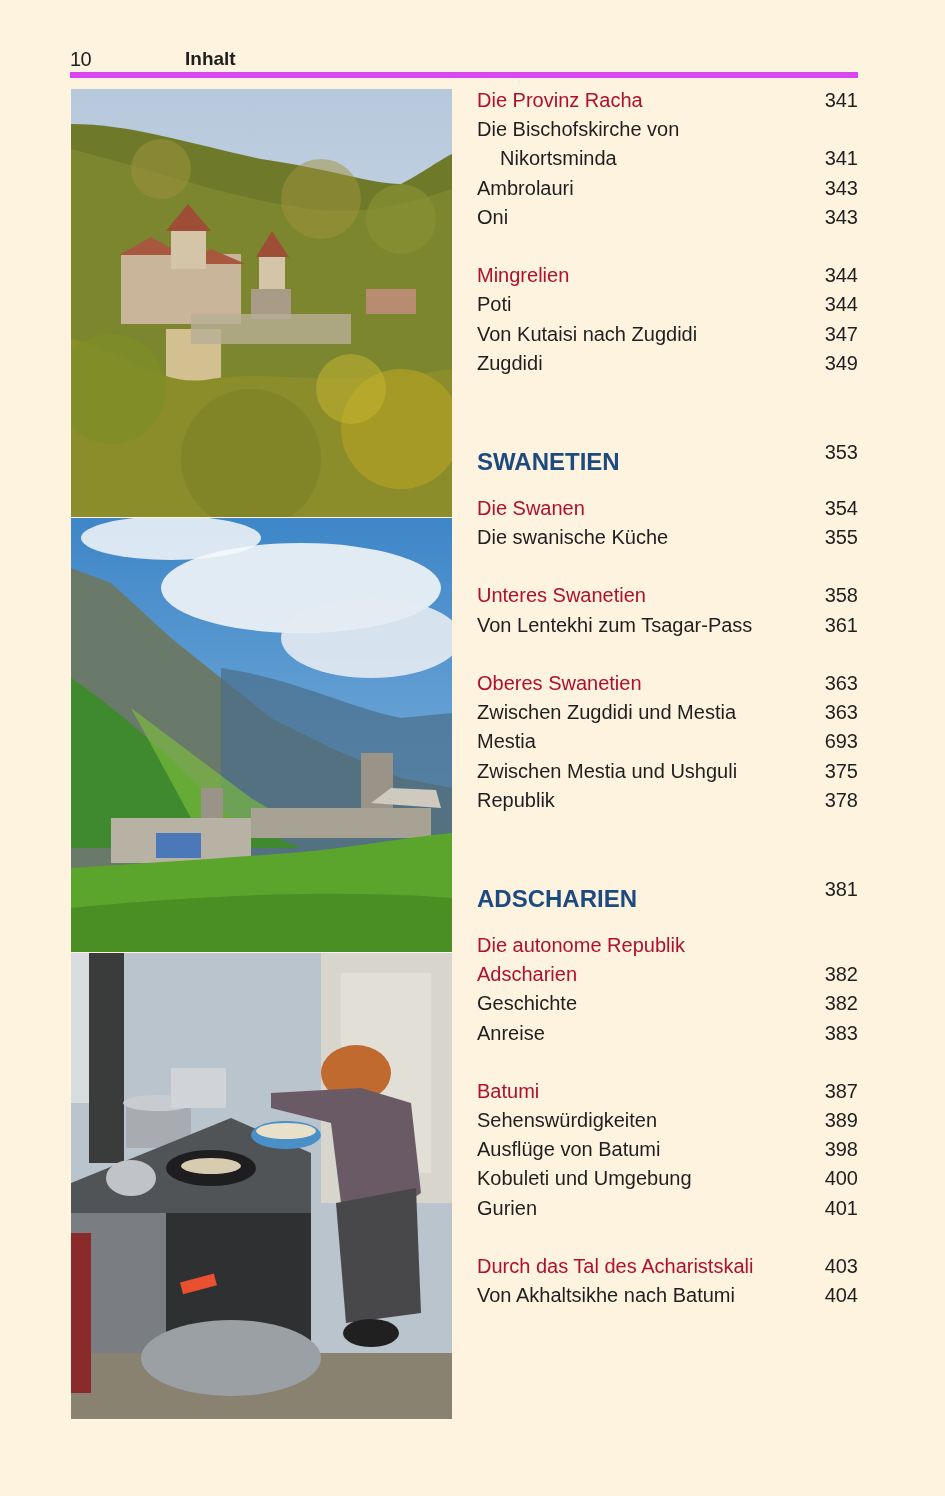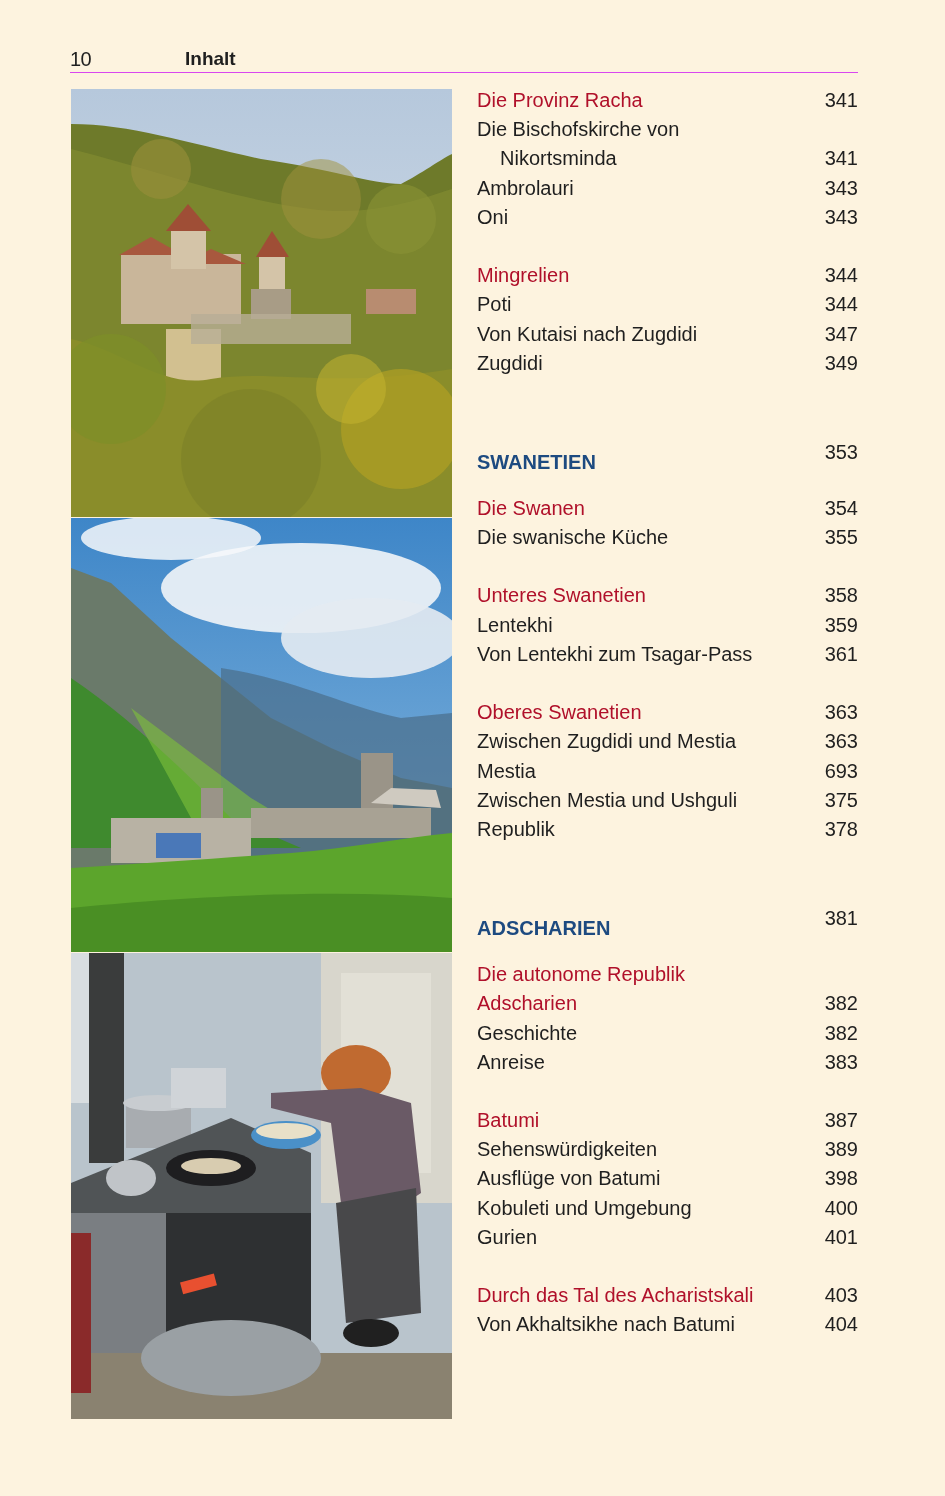--- a/index.html
+++ b/index.html
@@ -6,39 +6,39 @@
   body {
     width: 945px; height: 1496px;
     background: #FDF3DF;
     font-family: "Liberation Sans", sans-serif;
     color: #1f1f1f;
     position: relative;
     overflow: hidden;
   }
   .header {
     position: absolute; left: 70px; top: 46px; width: 788px; height: 26px;
-    border-bottom: 1px solid #d946ef;
+    border-bottom: 6px solid #d946ef;
   }
   .page-num { position: absolute; left: 0; top: 2px; font-size: 20px; letter-spacing: -0.5px; }
   .section-label { position: absolute; left: 71px; top: 2px; font-size: 19px; font-weight: bold; margin-left: 44px; }
 
   .photo { position: absolute; left: 71px; width: 381px; overflow: hidden; }
   .photo svg { display: block; width: 100%; height: 100%; }
   #photo1 { top: 89px; height: 428px; }
   #photo2 { top: 518px; height: 434px; }
   #photo3 { top: 953px; height: 466px; }
 
   .toc { position: absolute; left: 477px; top: 86px; width: 381px; }
   .row { position: relative; height: 29.2px; line-height: 29.2px; font-size: 20px; }
   .row .title { position: absolute; left: 0; white-space: nowrap; }
   .row .page { position: absolute; right: 0; margin-left: 18px; }
   .row.sub .title { color: #B0102A; font-weight: normal; }
   .row.indent .title { left: 23px; }
   .row.chapter { height: 58px; line-height: 44px; }
-  .row.chapter .title { color: #1D4A80; font-weight: bold; font-size: 20px; top: 4px; }
+  .row.chapter .title { color: #1D4A80; font-weight: bold; font-size: 24px; top: 4px; }
   .row.chapter .page { top: -6px; }
   .spacer { height: 29.2px; }
   .spacer.big { height: 58px; }
 </style>
 </head>
 <body>
 
 <div class="header">
   <span class="page-num">10</span>
   <span class="section-label">Inhalt</span>
@@ -191,24 +191,20 @@
   <div class="row">
       <span class="title">Die swanische Küche</span>
       <span class="page">355</span>
     </div>
   <div class="spacer"></div>
   <div class="row sub">
       <span class="title">Unteres Swanetien</span>
       <span class="page">358</span>
     </div>
   <div class="row">
-      <span class="title">Lentekhi</span>
-      <span class="page">359</span>
-    </div>
-  <div class="row">
       <span class="title">Von Lentekhi zum Tsagar-Pass</span>
       <span class="page">361</span>
     </div>
   <div class="spacer"></div>
   <div class="row sub">
       <span class="title">Oberes Swanetien</span>
       <span class="page">363</span>
     </div>
   <div class="row">
       <span class="title">Zwischen Zugdidi und Mestia</span>

